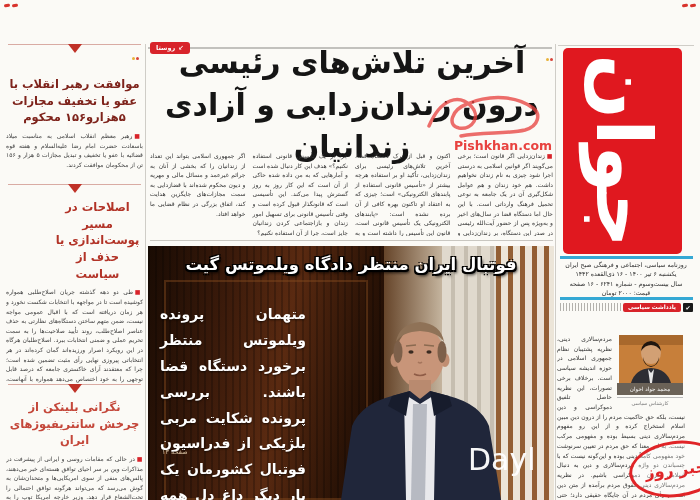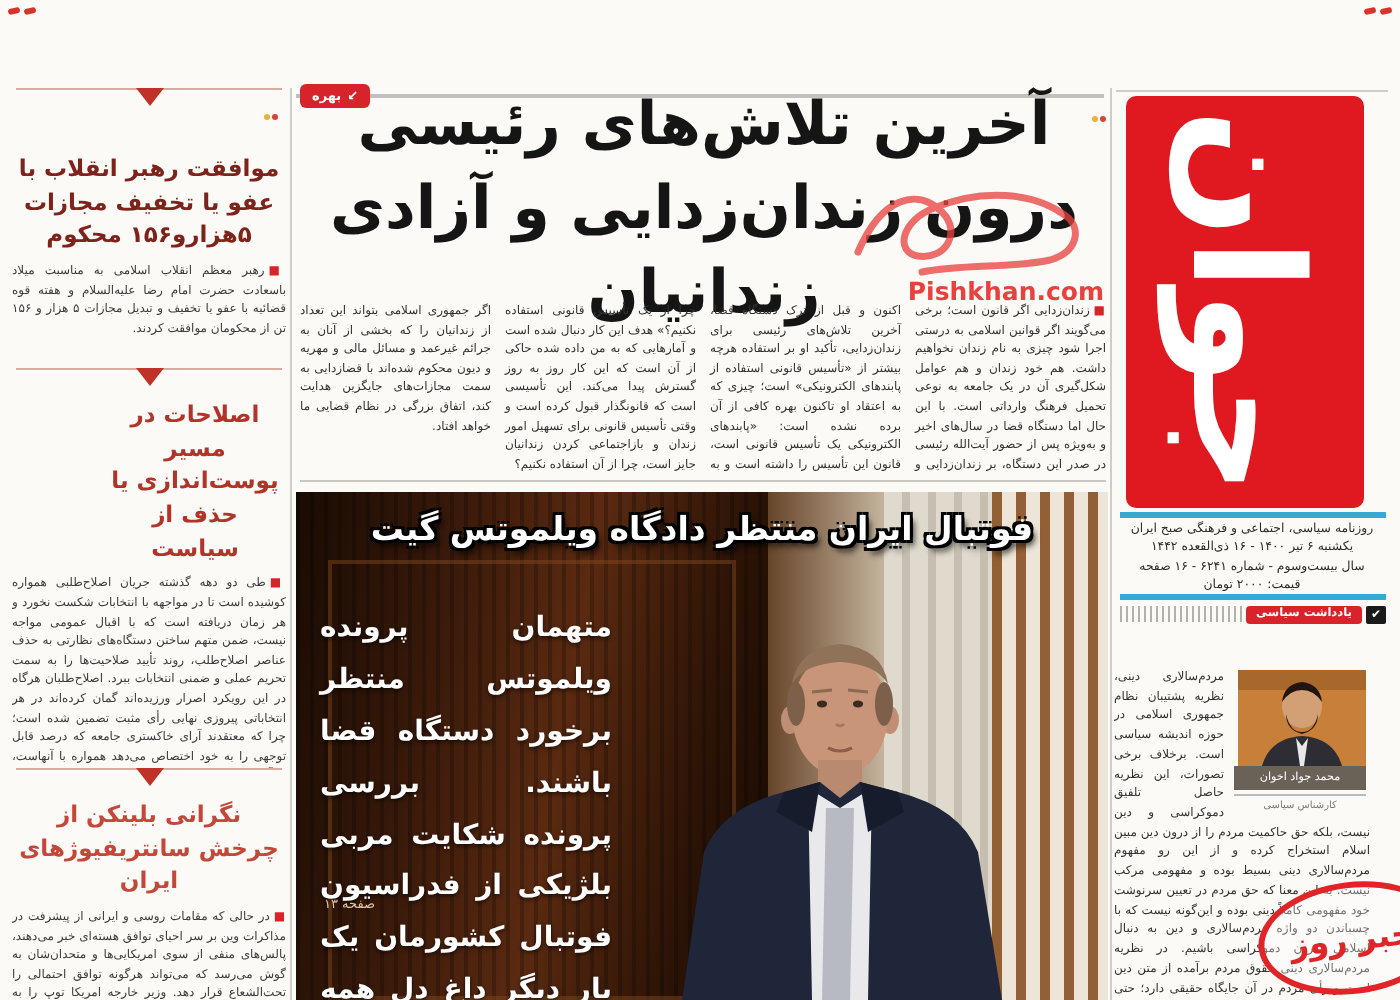--- a/index.html
+++ b/index.html
@@ -135,21 +135,21 @@
       <p class="body-txt">■ در حالی که مقامات روسی و ایرانی از پیشرفت در مذاکرات وین بر سر احیای توافق هسته‌ای خبر می‌دهند، پالس‌های منفی از سوی امریکایی‌ها و متحدان‌شان به گوش می‌رسد که می‌تواند هرگونه توافق احتمالی را تحت‌الشعاع قرار دهد. وزیر خارجه امریکا توپ را به زمین ایران انداخت و مدعی شد که پیشرفت در برنامه هسته‌ای ایران، شرایط بازگشت دو طرف به برجام را دشوارتر خواهد کرد و ابتدا ایران باید گام‌های لازم برای رفع نگرانی‌ها را بردارد. سخنگوی وزارت خارجه ایران هم پاسخ بلینکن را داد و گفت که ...</p>
     </section>
   </aside>
 
   <div class="abs vrule" style="left:145px;top:44px;height:456px;"></div>
 
   <div class="abs rule-top"></div>
   <div class="abs dots" style="left:131px;top:45px;"><i class="y"></i><i class="r"></i></div>
   <div class="abs" id="section-tag">
     <span>↙</span>
-    <span>بهره</span>
+    <span>روستا</span>
   </div>
 
   <div class="abs" id="headline">
     <div class="l">آخرین تلاش‌های رئیسی</div>
     <div class="l">درون زندان‌زدایی و آزادی زندانیان</div>
   </div>
 
   <div class="abs" id="watermark">
     <svg width="126" height="56" viewBox="0 0 126 56">
       <path d="M8,40 C20,12 38,8 50,20 C60,30 52,44 38,42 C26,40 30,24 46,18 C70,8 96,10 112,22 C120,28 118,40 104,44 C88,48 60,46 40,50" fill="none" stroke="#e8423f" stroke-width="3.5" stroke-linecap="round" opacity="0.85"></path>
@@ -187,20 +187,21 @@
       <rect x="261" y="134" width="22" height="18" fill="#b98a6f"></rect>
       <path d="M193,254 L204,180 Q213,158 244,150 L262,145 L272,153 L282,145 L301,150 Q332,158 341,180 L353,254 Z" fill="#20263a"></path>
       <path d="M256,148 L272,158 L288,148 L286,254 L258,254 Z" fill="#e9e9ec"></path>
       <path d="M265,158 L279,158 L277,254 L263,254 Z" fill="#b7bac2"></path>
       <path d="M244,150 L262,145 L258,170 L240,160 Z" fill="#171c2c"></path>
       <path d="M301,150 L282,145 L286,170 L304,160 Z" fill="#171c2c"></path>
     </svg>
     <figcaption id="caption-title">فوتبال ایران منتظر دادگاه ویلموتس گیت</figcaption>
     <div id="overlay-text">متهمان پرونده ویلموتس منتظر برخورد دستگاه قضا باشند. بررسی پرونده شکایت مربی بلژیکی از فدراسیون فوتبال کشورمان یک بار دیگر داغ دل همه را تازه کرد. این پرونده در حالی در دادگاه عالی ورزش (CAS) مورد بررسی قرار گرفت که رئیس سازمان بازرسی کل کشور نیز از معرفی متهمان پرونده به دادسرا خبر داد</div>
     <div id="page-ref">صفحه ۱۳</div>
+    <div id="dayl">Dayl</div>
   </figure>
 
   <div class="abs vrule" style="left:555px;top:44px;height:456px;"></div>
 
   <div class="abs" style="left:558px;top:45px;width:136px;height:1px;background:#cfcdc7;"></div>
   <div class="abs dots" style="left:545px;top:46px;"><i class="y"></i><i class="r"></i></div>
 
   <div class="abs" id="logo">
     <span>جوان</span>
   </div>

